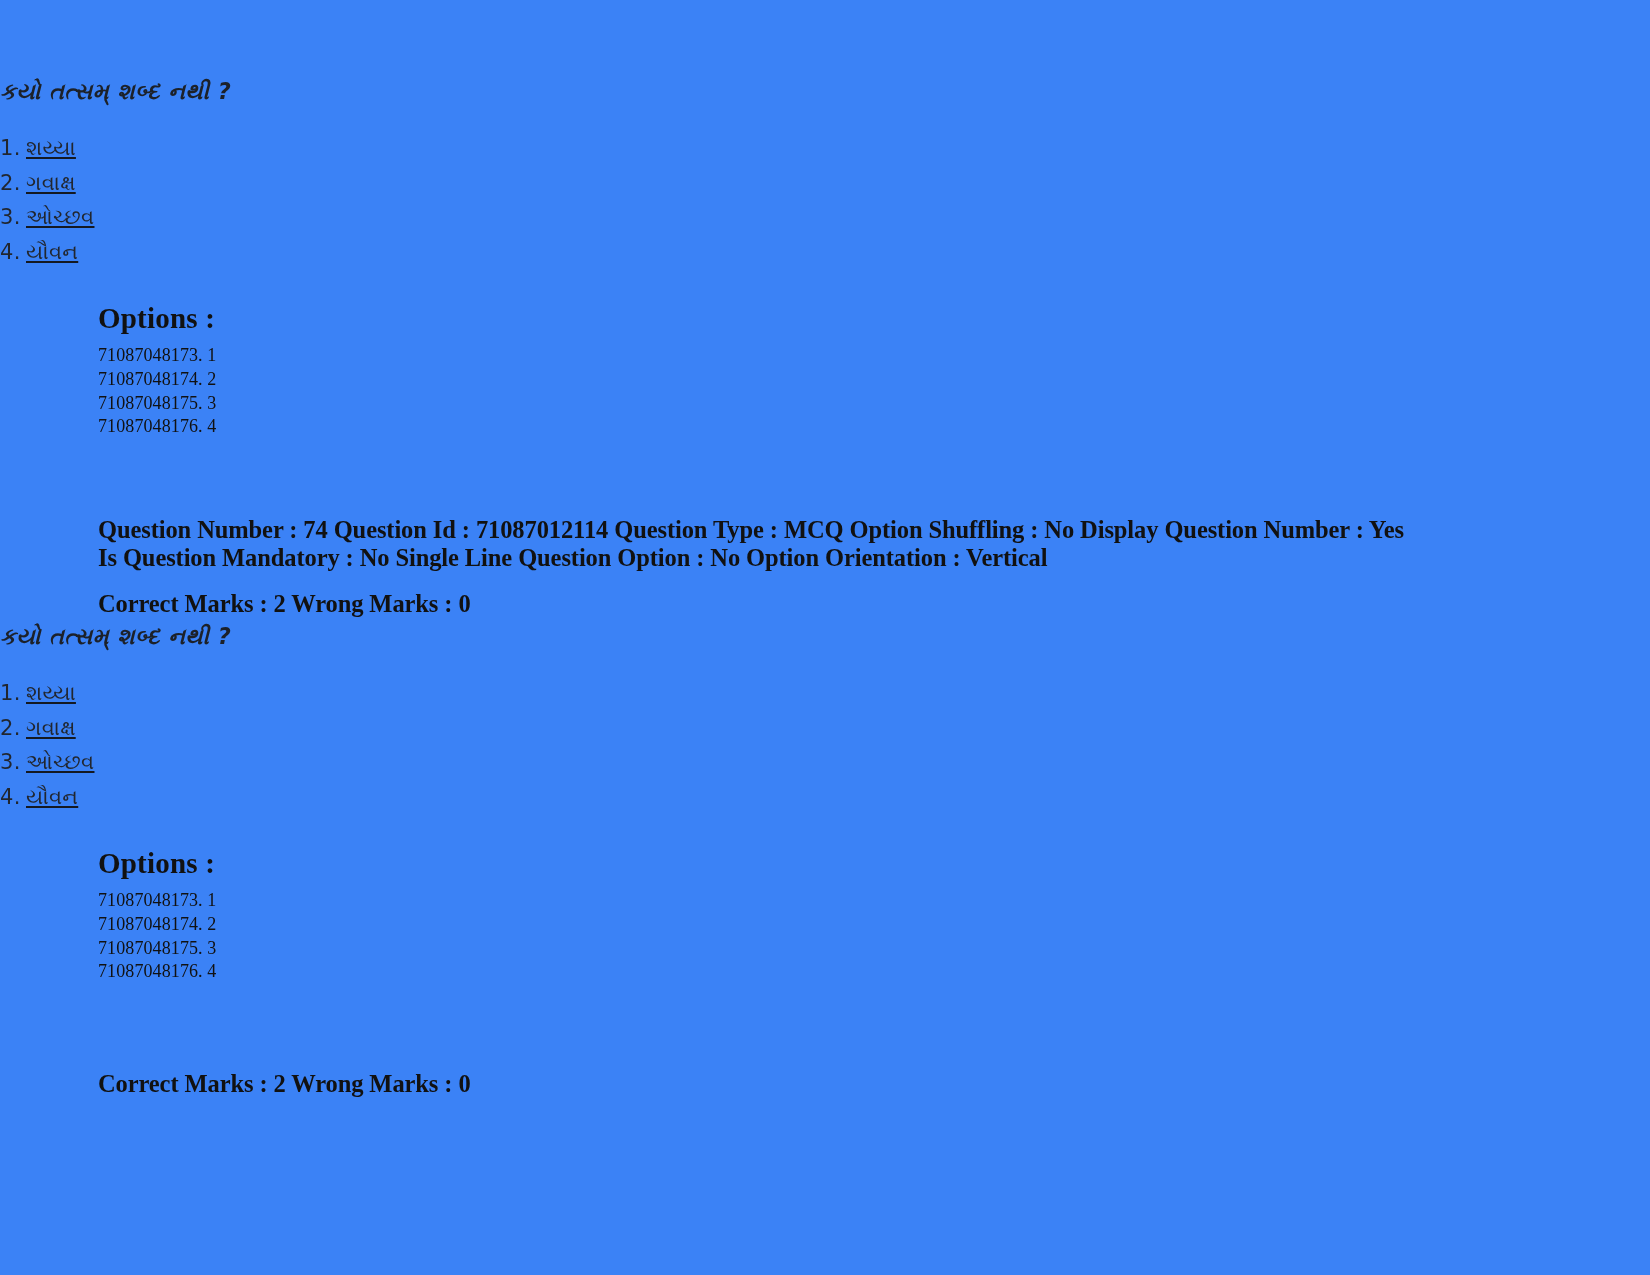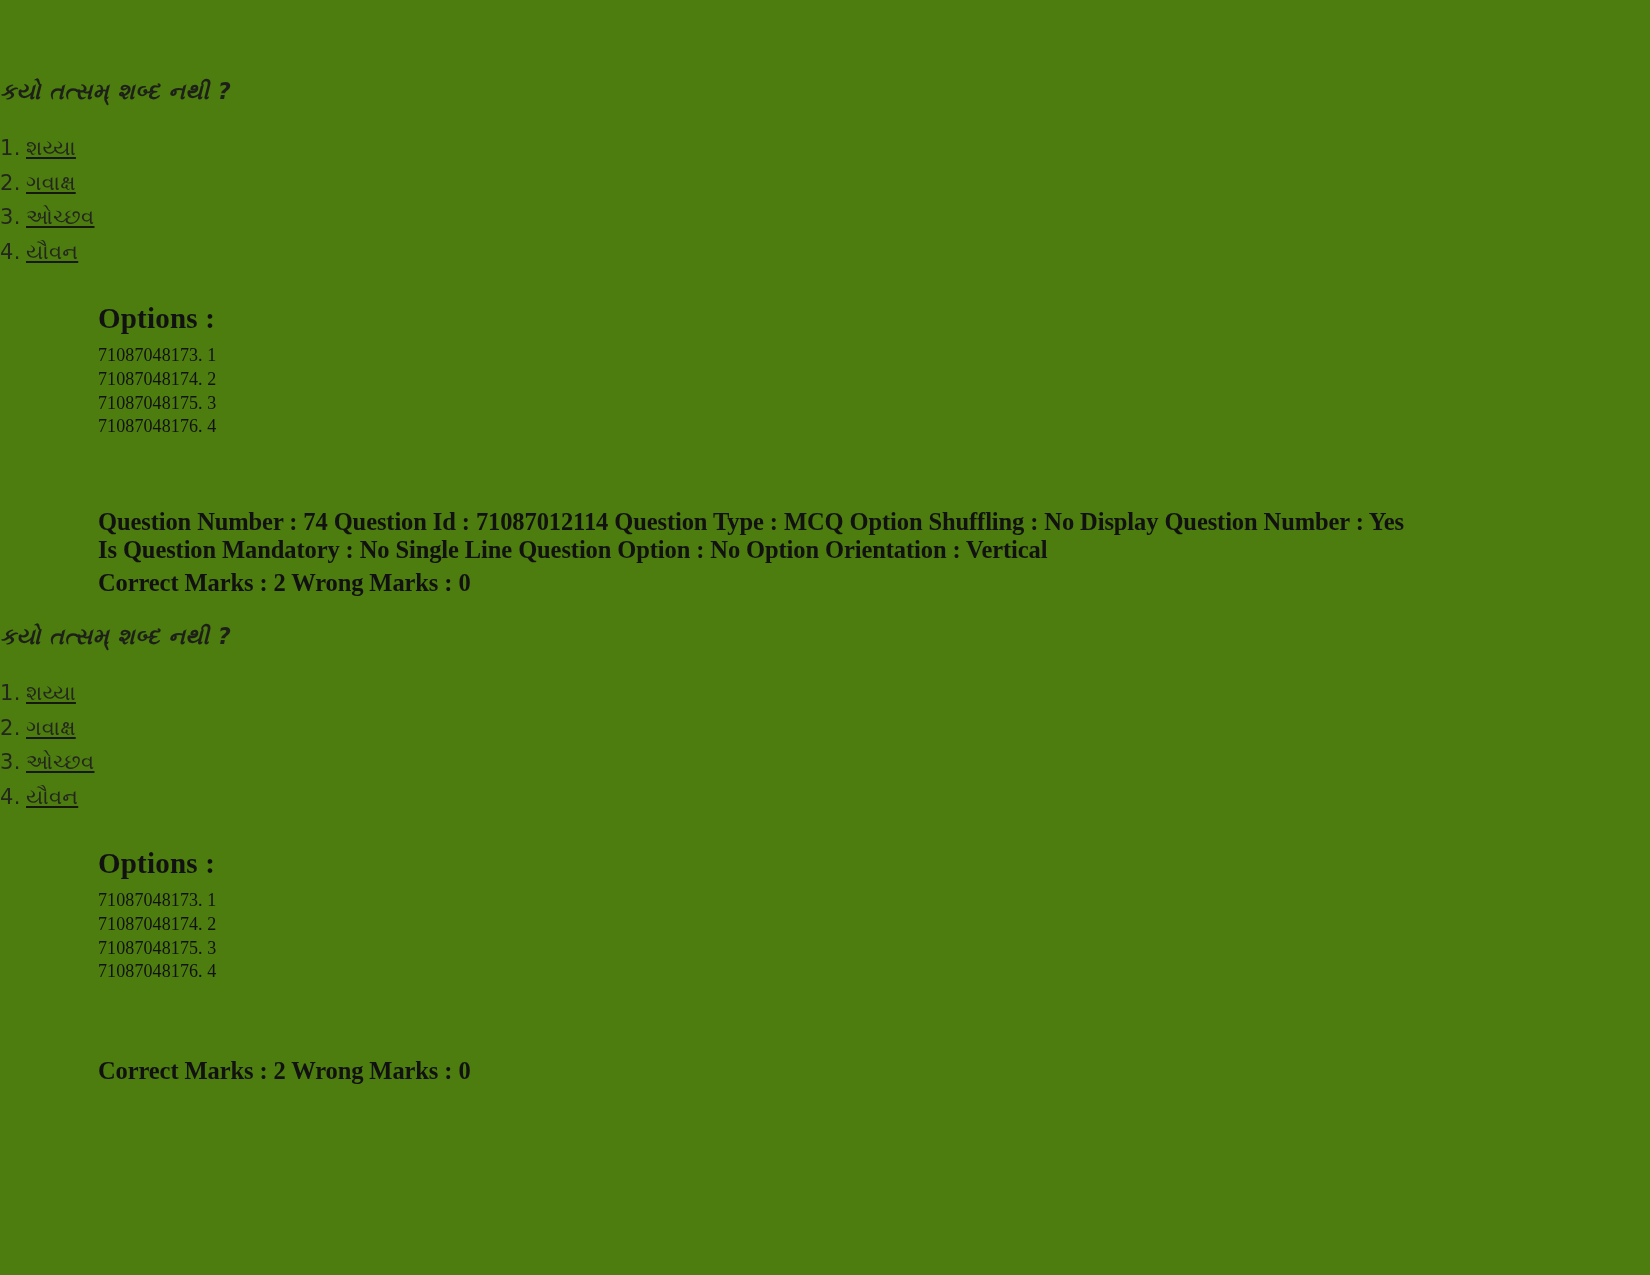--- a/index.html
+++ b/index.html
@@ -14,21 +14,21 @@
     color: #111111;
     position: relative;
     overflow: hidden;
   }
 
   .page {
     position: absolute;
     left: 0; top: 0;
     width: 1650px;
     height: 1275px;
-    background: #4d7c0f;
+    background: #3b82f6;
   }
 
   .content {
     position: absolute;
     left: 98px;
     top: 0;
     width: 1420px;
   }
 
   
@@ -82,23 +82,24 @@
 
   
   .meta {
     font-weight: bold;
     font-size: 24.5px;
     line-height: 1.16;
     letter-spacing: -0.1px;
   }
   .meta-para {
     width: 1320px;
+    margin-top: 8px;
   }
   .meta-marks {
-    margin-top: 4px;
+    margin-top: 17px;
   }
 </style>
 </head>
 <body>
 
 <div class="page">
 
   <div class="qimg-block" style="top:78px;">
     <div class="gu-stem">કયો તત્સમ્ શબ્દ નથી ?</div>
     <div class="gu-choices">

